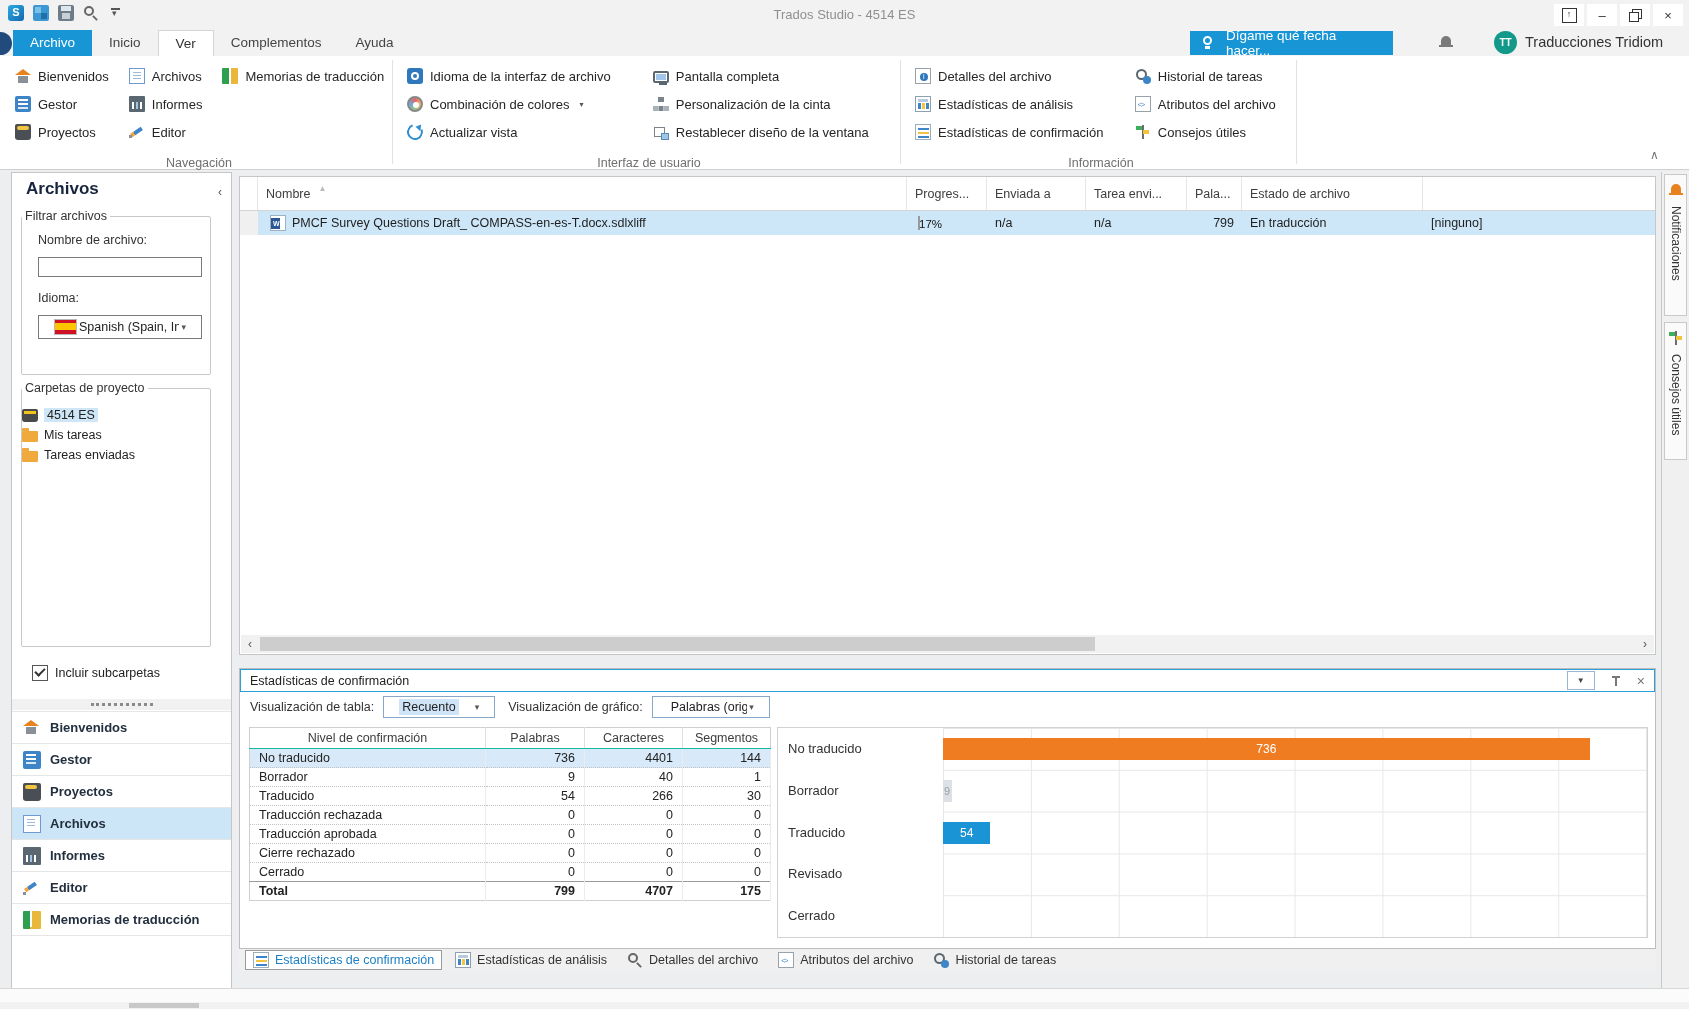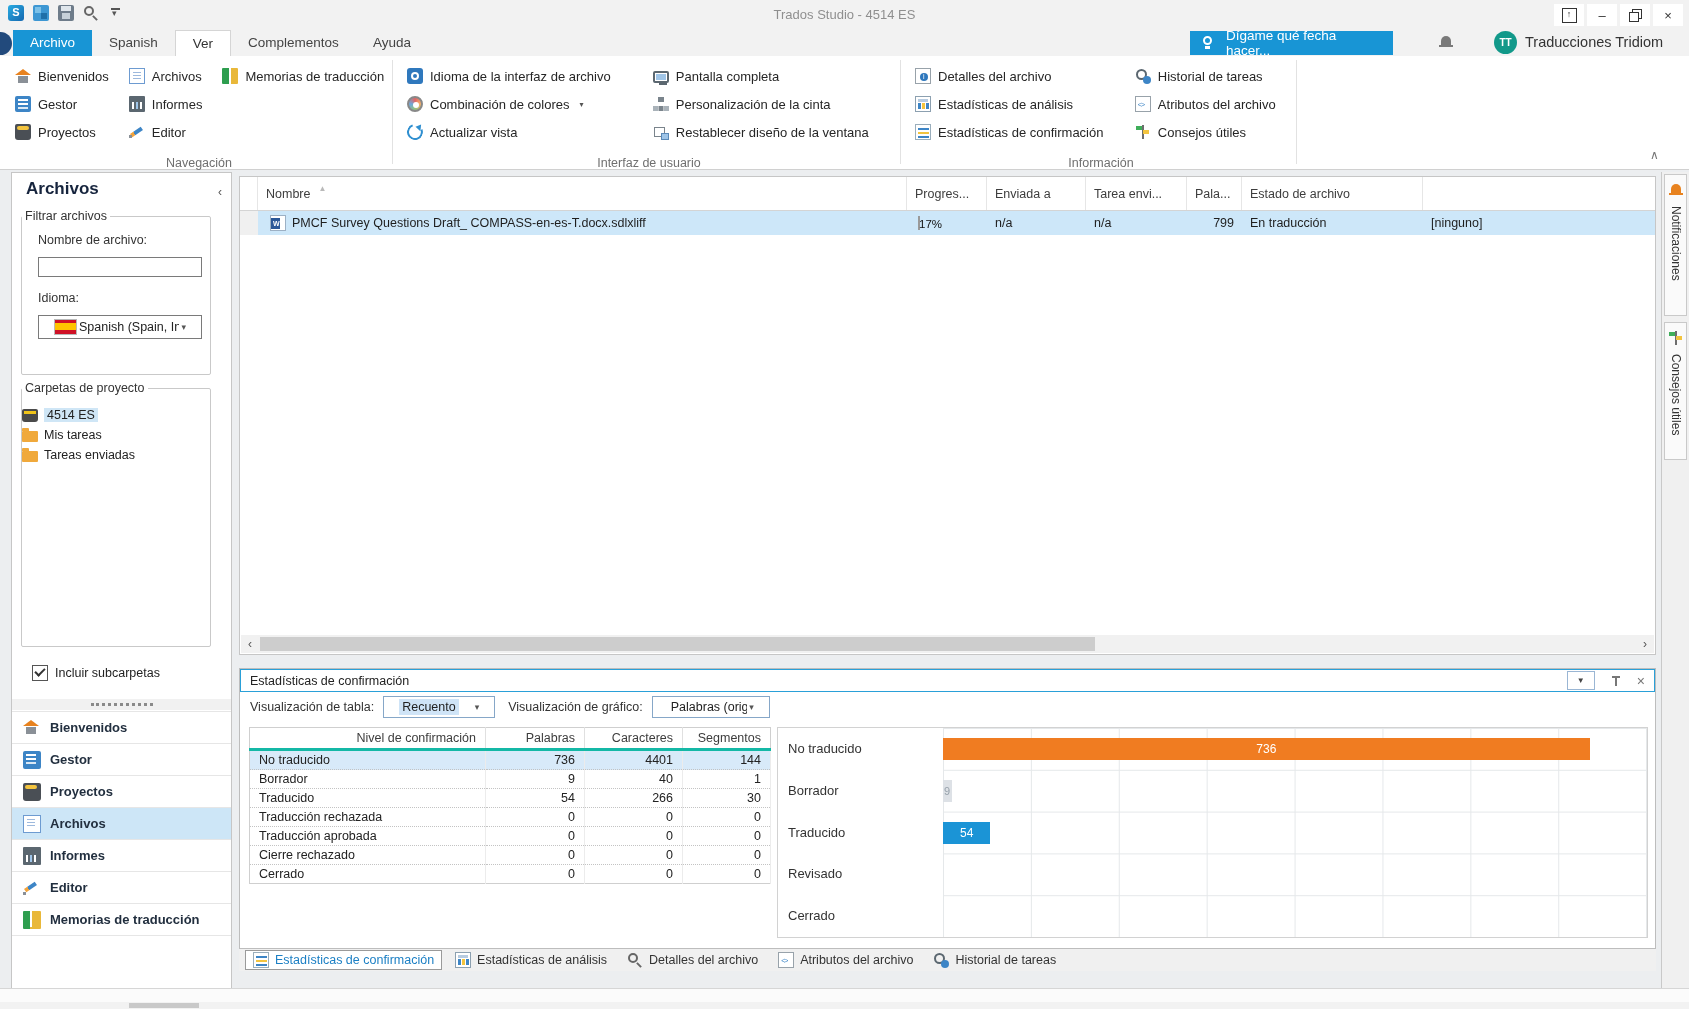--- a/index.html
+++ b/index.html
@@ -81,21 +81,21 @@
   .ic-pin::before{content:"";position:absolute;left:3px;top:2px;width:8px;height:2px;background:#777;}
   .ic-pin::after{content:"";position:absolute;left:6px;top:4px;width:2px;height:8px;background:#777;}
   .sp-close{color:#777;font-size:14px;line-height:14px;}
   .sptoolbar{height:30px;display:flex;align-items:center;gap:9px;padding:0 10px;font-size:12.5px;color:#333;}
   .tcombo{height:22px;border:1px solid #86a7c8;}
   .tcombo .val{padding:1px 3px;}
   .tcombo .val.hl{background:#cfe4f7;}
   .spbody{position:relative;height:224px;}
   
   .stable{position:absolute;left:9px;top:5px;border-collapse:collapse;font-size:12.5px;border:1px solid #cfcfcf;}
-  .stable th{font-weight:normal;text-align:right;color:#3d3d3d;padding:3px 9px;border-right:1px solid #e0e0e0;border-bottom:3px solid #14b8a6;}
+  .stable th{font-weight:normal;text-align:center;color:#3d3d3d;padding:3px 9px;border-right:1px solid #e0e0e0;border-bottom:1px solid #14b8a6;}
   .stable td{padding:2px 9px;border-right:1px solid #ececec;border-bottom:1px dotted #c3c3c3;color:#222;}
   .stable tr.sel td{background:#d8eaf9;}
   .stable tr.total td{font-weight:bold;border-top:1px solid #9a9a9a;border-bottom:none;}
   .w-lvl{width:217px;} .w-pal{width:80px;} .w-car{width:79px;} .w-seg{width:69px;}
   
   .chart{position:absolute;left:537px;top:5px;width:871px;height:211px;border:1px solid #d2d2d2;box-sizing:border-box;background:#fff;}
   .clabel{position:absolute;left:10px;width:150px;font-size:13px;color:#333;height:41.8px;line-height:41.8px;white-space:nowrap;}
   .cplot{position:absolute;left:165px;top:0;bottom:0;width:703px;border-right:1px solid #e5e8ea;
     background-image:linear-gradient(to right,#e5e8ea 1px,transparent 1px),linear-gradient(to bottom,#e5e8ea 1px,transparent 1px);
     background-size:87.9px 41.8px;}
@@ -212,21 +212,21 @@
         </span>
       <span class="winbtn">×</span>
     </div>
   </div>
 
   
   <div class="abs tabrow"></div>
   <div class="abs backcircle"></div>
   <div class="abs tabs">
     <span class="tab blue">Archivo</span>
-    <span class="tab">Spanish</span>
+    <span class="tab">Inicio</span>
     <span class="tab active">Ver</span>
     <span class="tab">Complementos</span>
     <span class="tab">Ayuda</span>
   </div>
   <div class="abs assistant">
     <span class="ic ic-bulb"></span>
     <span>Dígame qué fecha hacer...</span>
   </div>
   <span class="abs bellbtn ic ic-bell"></span>
   <div class="abs avatar">TT</div>
@@ -524,20 +524,26 @@
             <td class="num">0</td>
             <td class="num">0</td>
             <td class="num">0</td>
           </tr>
           <tr>
             <td>Cerrado</td>
             <td class="num">0</td>
             <td class="num">0</td>
             <td class="num">0</td>
           </tr>
+          <tr class="total">
+            <td>Total</td>
+            <td class="num">799</td>
+            <td class="num">4707</td>
+            <td class="num">175</td>
+          </tr>
         </tbody>
       </table>
 
       <div class="chart">
         <div class="clabel" style="top:0;">No traducido</div>
         <div class="clabel" style="top:41.8px;">Borrador</div>
         <div class="clabel" style="top:83.6px;">Traducido</div>
         <div class="clabel" style="top:125.4px;">Revisado</div>
         <div class="clabel" style="top:167.2px;">Cerrado</div>
         <div class="cplot">

